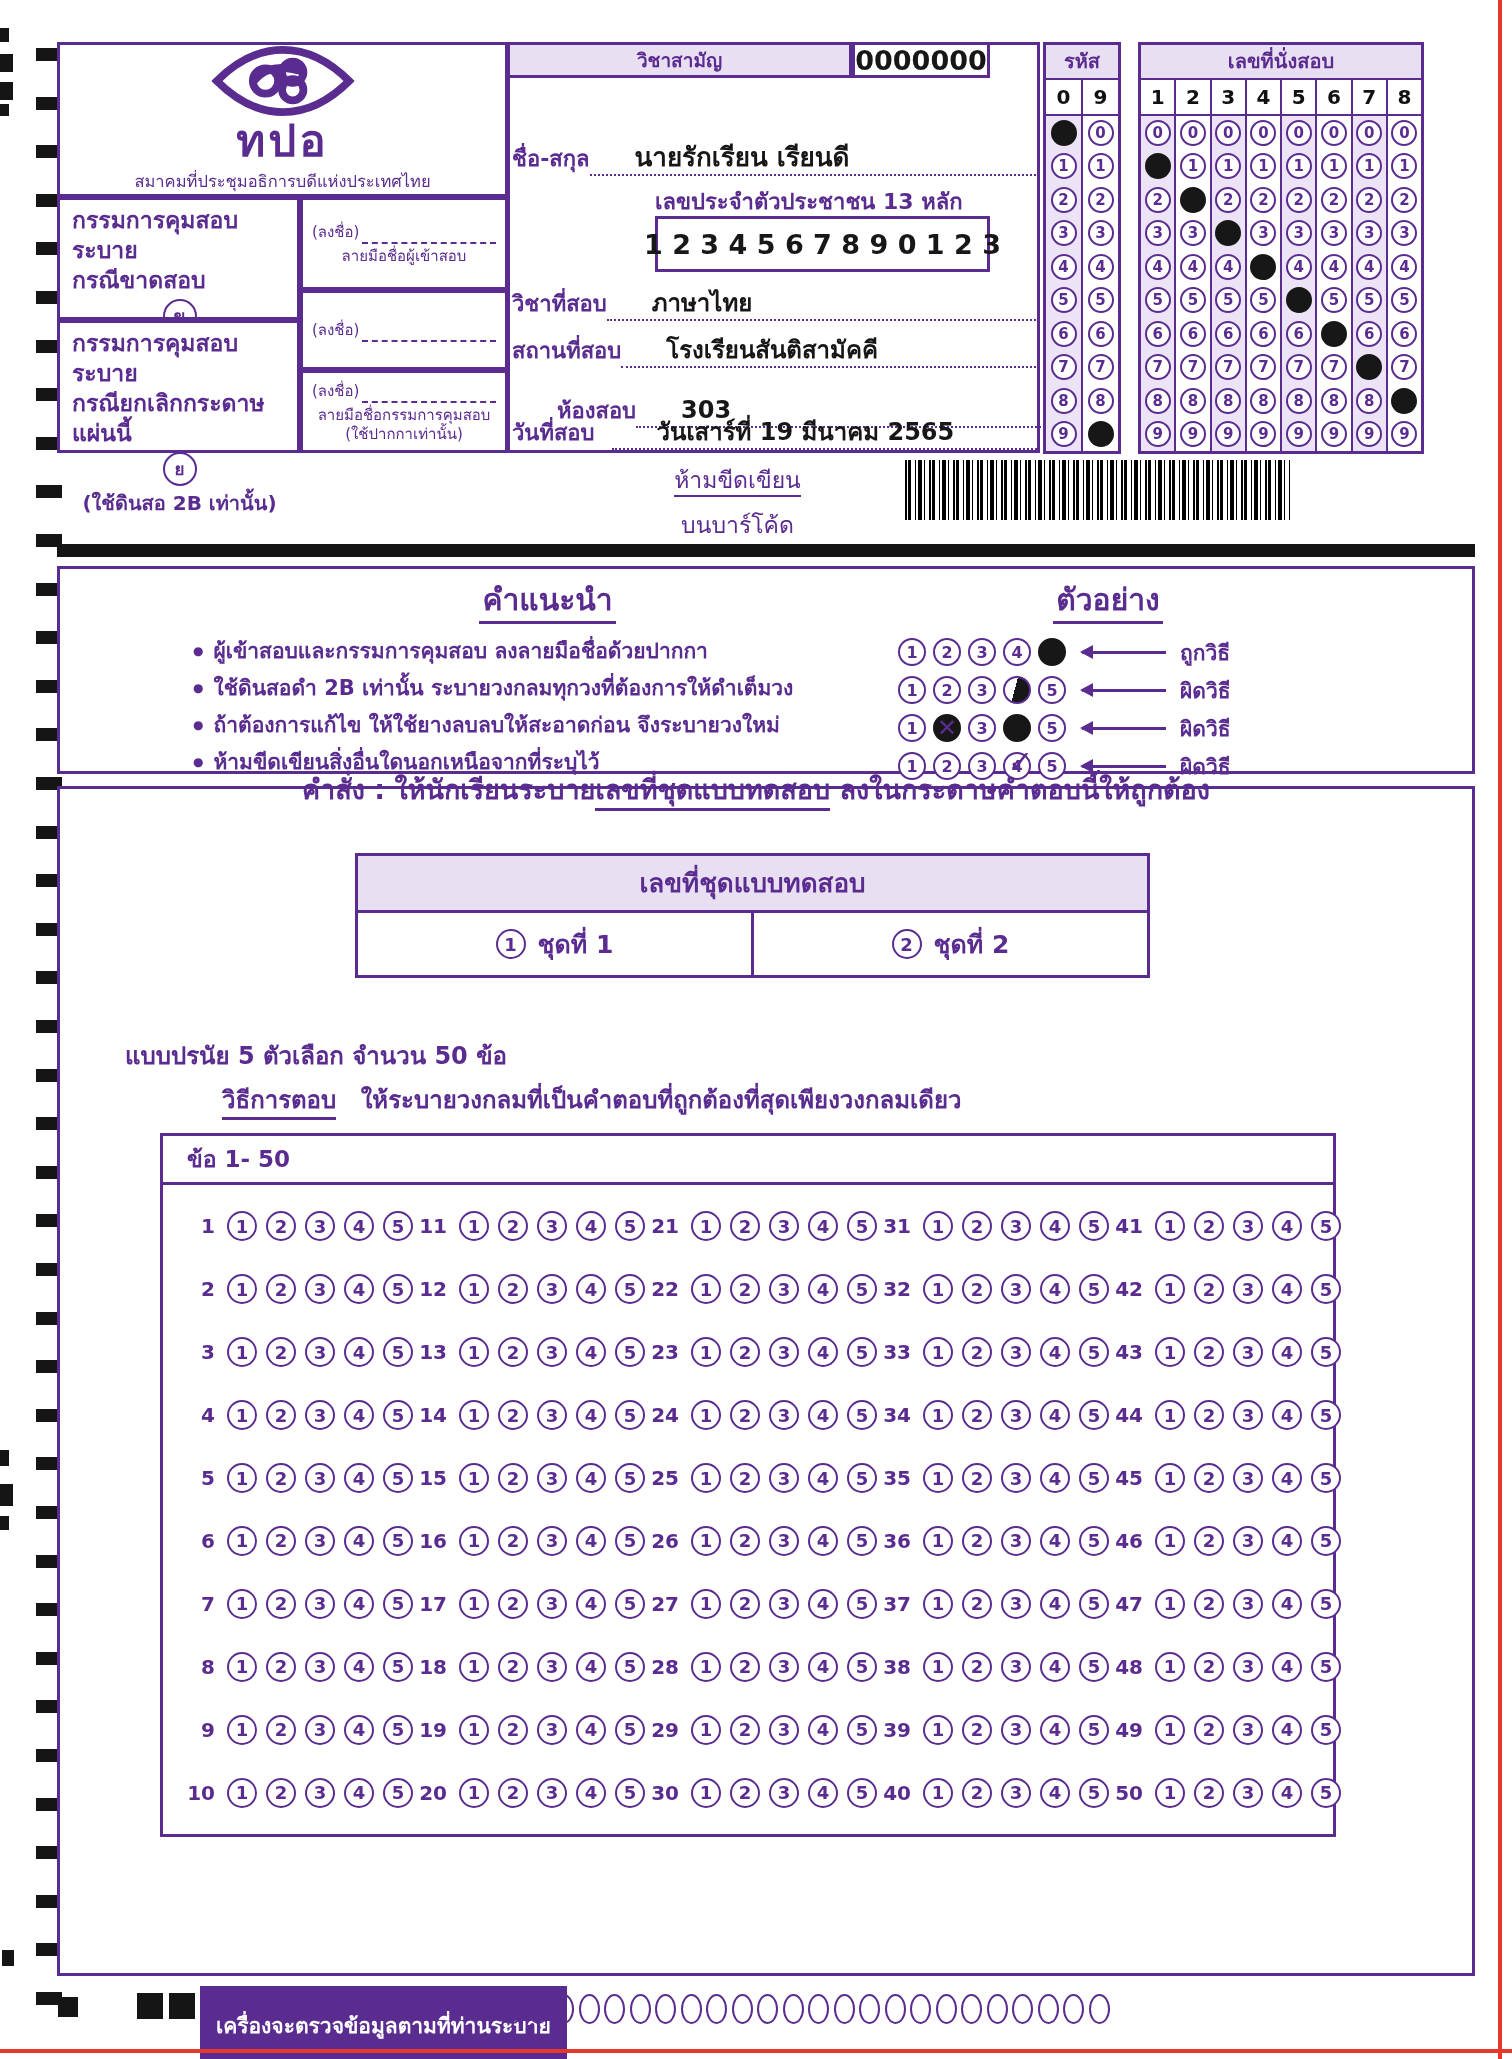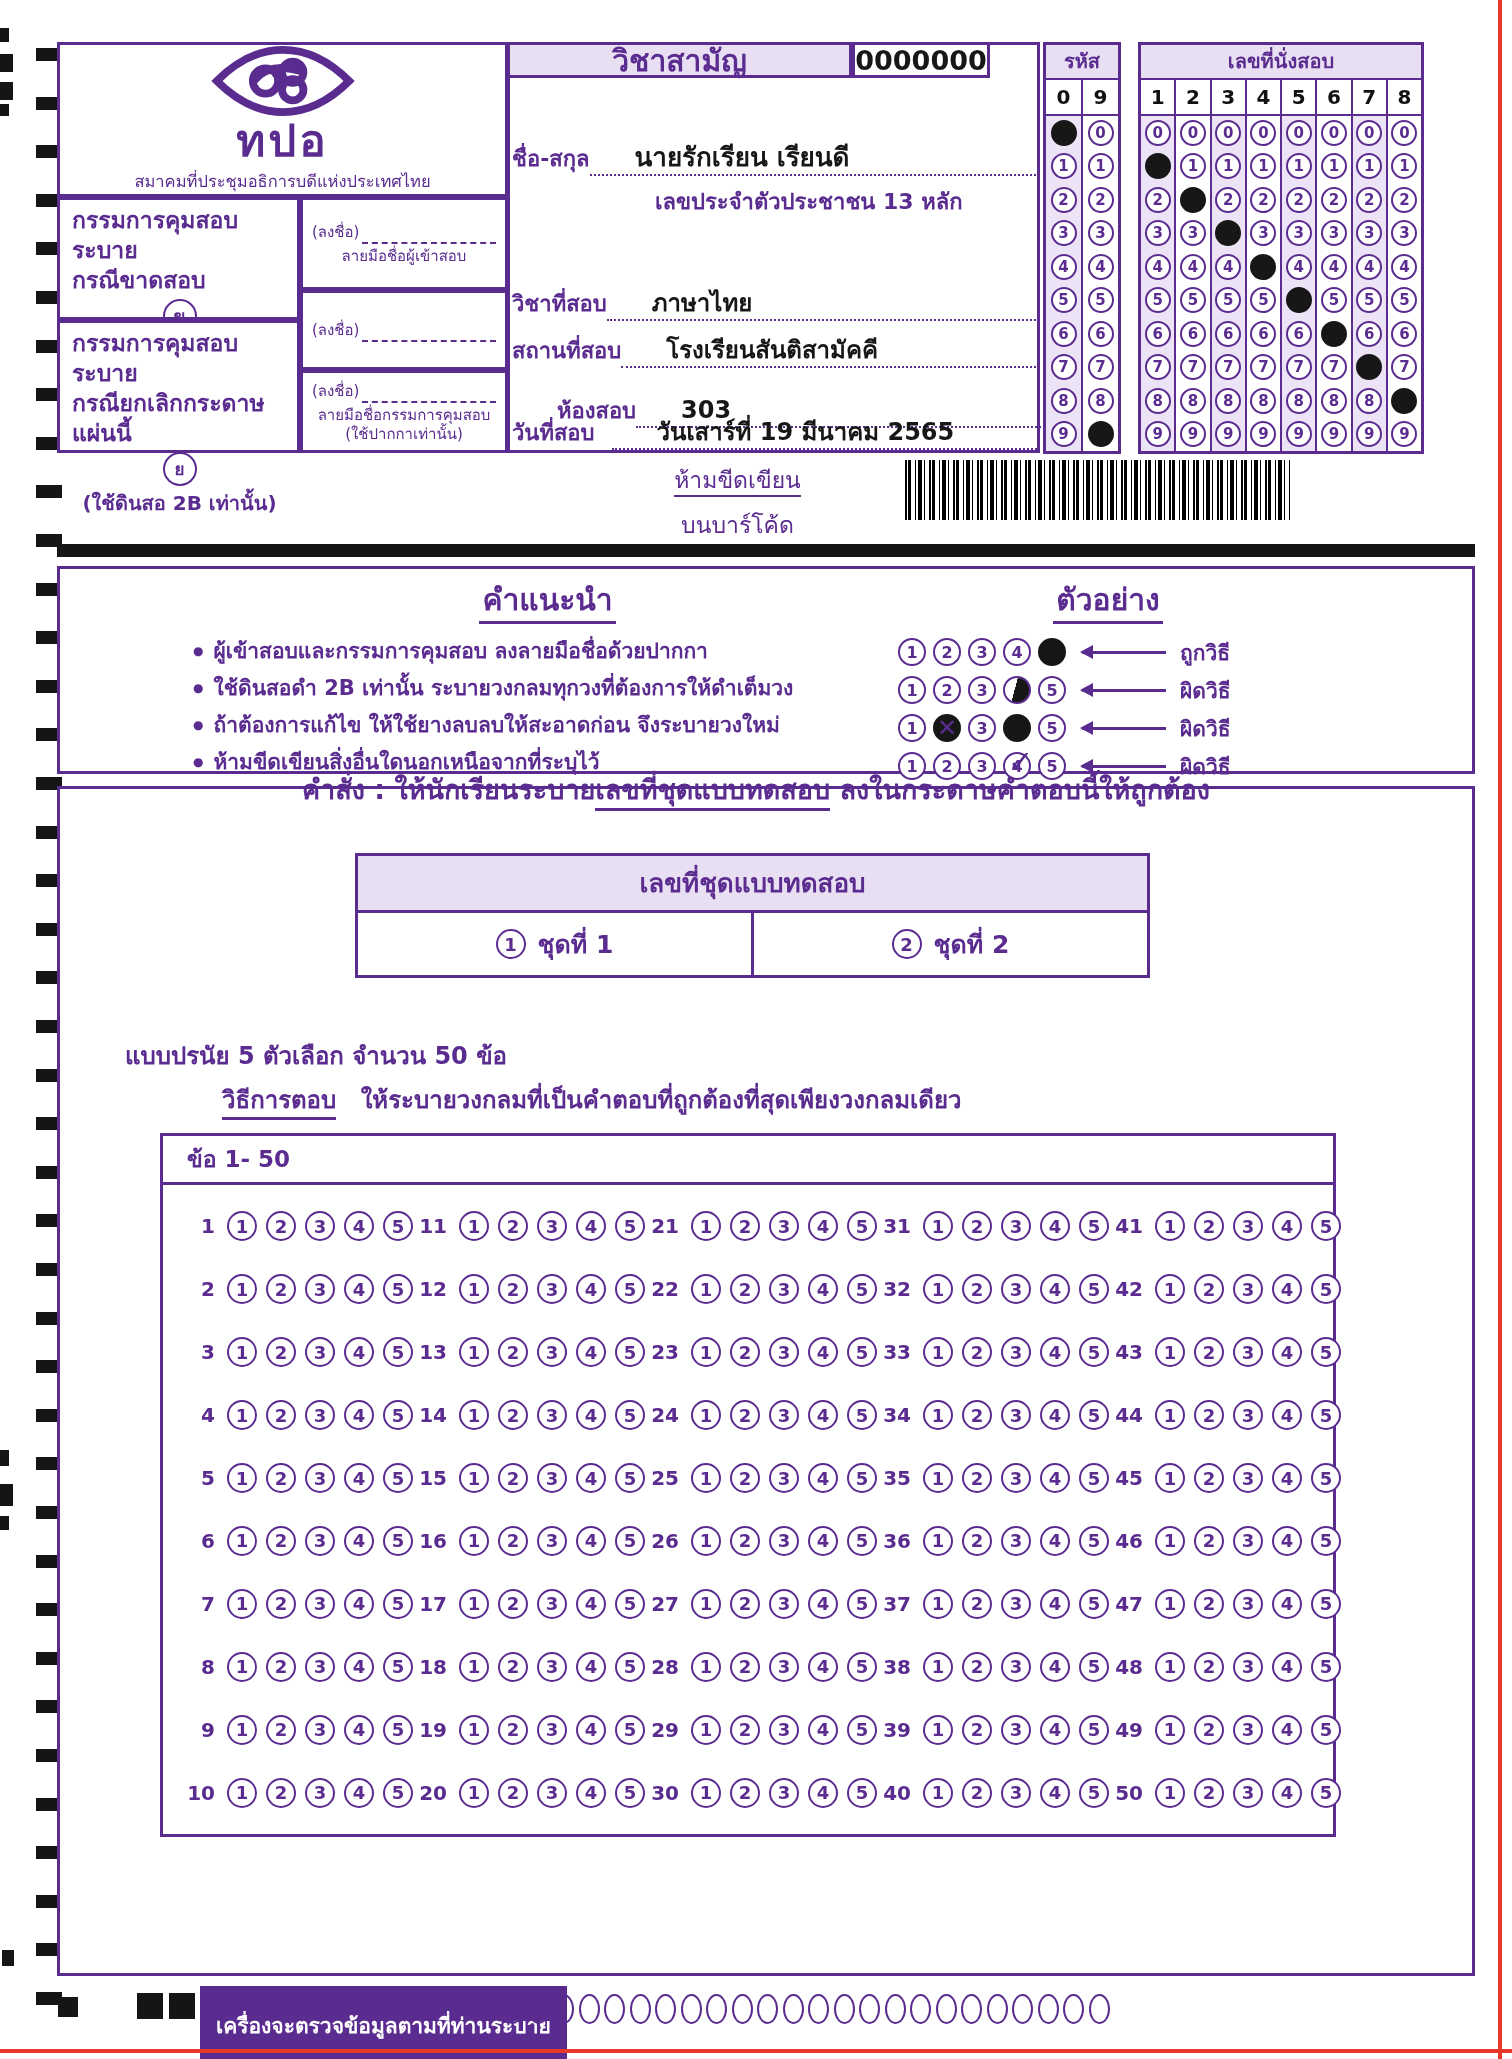--- a/index.html
+++ b/index.html
@@ -220,32 +220,33 @@
   <div class="sigbox" style="top:370px;height:83px;">
     <div class="sigline">
         <span>(ลงชื่อ)</span>
       <span class="sigdash"></span>
       </div>
     <div class="siglabel">ลายมือชื่อกรรมการคุมสอบ</div>
     <div class="siglabel" style="margin-top:0;">(ใช้ปากกาเท่านั้น)</div>
   </div>
 
   <div class="box" style="left:507px;top:42px;width:533px;height:411px;"></div>
-  <div class="bandcell" style="left:507px;width:345px;background:var(--pl);font-size:30px;text-align:center;">
+  <div class="bandcell" style="left:507px;width:345px;background:var(--pl);font-size:19px;text-align:center;">
       <span>วิชาสามัญ</span>
     </div>
   <div class="bandcell" style="left:852px;width:138px;color:var(--ink);font-size:27px;">
       <span>0000000</span>
     </div>
 
   <div class="frow" style="top:140px;">
     <span class="flabel">ชื่อ-สกุล</span>
     <span class="fline big">นายรักเรียน  เรียนดี</span>
   </div>
   <div id="id-label">เลขประจำตัวประชาชน 13 หลัก</div>
+  <div id="id-box">1 2 3 4 5 6 7 8 9 0 1 2 3</div>
   <div class="frow" style="top:332px;">
     <span class="flabel">สถานที่สอบ</span>
     <span class="fline">โรงเรียนสันติสามัคคี</span>
   </div>
   <div class="frow" style="top:285px;">
     <span class="flabel">วิชาที่สอบ</span>
     <span class="fline">ภาษาไทย</span>
   </div>
   <div class="frow" style="top:392px;margin-left:45px;">
     <span class="flabel">ห้องสอบ</span>

